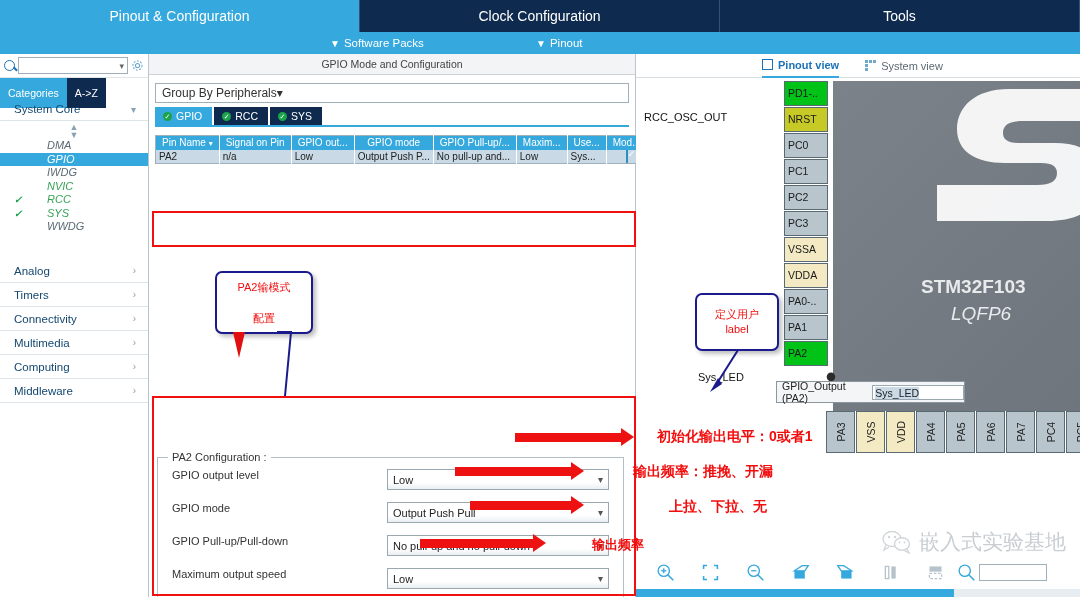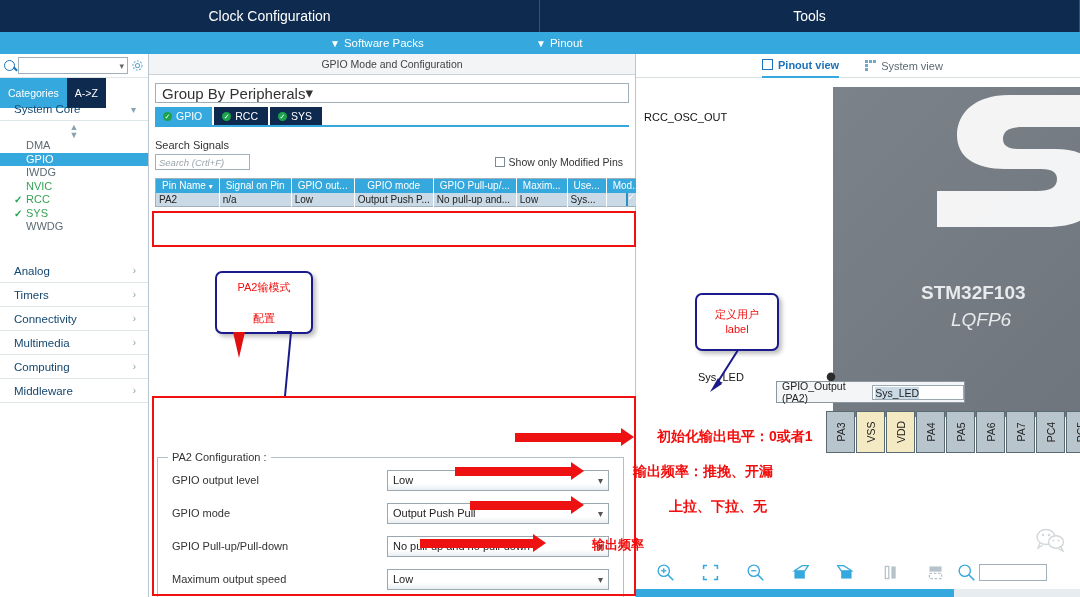--- a/index.html
+++ b/index.html
@@ -49,38 +49,38 @@
   .cat-tabs .ct { display:flex; align-items:center; justify-content:center;
                   padding:15px 8px; color:#fff; background:#35a8dd; }
   .cat-tabs .ct.dark { background:#0e2a4f; }
   .sidebar-body { padding:0; flex:1; overflow:hidden; }
   .grp { display:flex; align-items:center; justify-content:space-between;
          padding:6px 12px 5px 14px; border-bottom:1px solid #dde5e9;
          color:#14476f; font-size:11.5px; }
   .grp .arr { color:#8aa3b3; font-size:10px; }
   .peri-list { padding:2px 0 10px 0; }
   .spin { text-align:center; color:#8aa3b3; font-size:9px; line-height:8px; }
-  .peri { height:13.5px; line-height:13.5px; padding-left:26px; font-size:11px;
-          color:#5c6a73; position:relative; }
+  .peri { height:13.5px; line-height:13.5px; padding-left:47px; font-size:11px;
+          color:#5c6a73; position:relative;font-style:italic; }
   .peri.sel { background:#35a8dd; color:#ffffff; }
   .peri.green { color:#36a356; }
   .peri .tick { position:absolute; left:14px; color:#1aa34a; font-size:10px;
                 font-weight:bold; }
   .gap { height:15px; }
 
   
   .center { width:487px; position:relative; background:#fff;
             border-right:1px solid #b9c6cf; display:flex; flex-direction:column; }
   .gpio-title { height:21px; line-height:21px; text-align:center; font-size:10.5px;
                 color:#444; background:#f2f4f5; border-bottom:1px solid #ccd4d9; }
   .cfg-title { height:17px; line-height:17px; text-align:center; font-size:10.5px;
                color:#fff; background:#6d7b82; margin:4px 4px 0 4px; }
   .cfg-area { padding:8px 6px 0 6px; }
   .groupsel {
-    height:20px; border:1px solid #9fb0bb; background:#fff; font-size:15px;
+    height:20px; border:1px solid #9fb0bb; background:#fff; font-size:12px;
     display:flex; align-items:center; padding:0 6px; 
     color:#333; margin-bottom:4px;
   }
   .periph-tabs { display:flex; gap:2px; border-bottom:2px solid #35a8dd; }
   .ptab { display:flex; align-items:center; gap:4px; padding:3px 10px 3px 8px;
           background:#0e2a4f; color:#ffffff; font-size:10.5px; }
   .ptab.active { background:#35a8dd; }
   .okdot { width:9px; height:9px; border-radius:50%; background:#1aa34a;
            display:inline-flex; align-items:center; justify-content:center;
            color:#fff; font-size:7px; line-height:1; flex:none; }
@@ -105,21 +105,21 @@
   .pintable td { background:#c9dae6; font-size:10px; height:14px; padding:0 3px;
                  border-right:1px solid #ffffff; white-space:nowrap; color:#222; }
   .pintable td.ctr { text-align:center; }
   .sortarrow { color:#ffffff; font-size:8px; }
 
   
   .pa2box { position:absolute; left:8px; top:403px; width:467px; height:185px;
             border:1px solid #b3bfc7; }
   .pa2legend { position:absolute; left:10px; top:-7px; background:#fff; padding:0 4px;
                font-size:11px; color:#333; }
-  .frow { display:flex; align-items:center; height:22px; margin-top:11px;
+  .frow { display:flex; height:22px; margin-top:11px;
           padding:0 14px 0 14px; }
   .flabel { width:215px; font-size:11px; color:#333; }
   .fctl { flex:1; height:21px; border:1px solid #9aa8b1; background:#ffffff;
           display:flex; align-items:center; padding:0 5px; font-size:11px;
           color:#222; justify-content:space-between; }
   .fctl.grey { background:linear-gradient(#ffffff 65%, #eaeff2 100%); }
   .fctl .cv { font-size:10px; color:#555; }
 
   
   .right { width:444px; position:relative; background:#ffffff; }
@@ -136,21 +136,21 @@
   .chipwrap { position:absolute; left:0; top:25px; width:444px; height:420px; }
   .pincol { position:absolute; left:148px; top:2px; width:44px; }
   .pin { height:25px; border:1px solid #5a6a72; margin-bottom:1px; font-size:10.5px;
          line-height:23px; padding-left:3px; color:#1b1b1b; background:#b9c5cd;
          overflow:hidden; white-space:nowrap; }
   .pin.green { background:#00c217; }
   .pin.olive { background:#c7c927; }
   .pin.cream { background:#f3e9c2; }
   .pinlabel { position:absolute; right:0; font-size:11px; color:#111;
               white-space:nowrap; }
-  .chipbody { position:absolute; left:197px; top:8px; width:247px; height:330px;
+  .chipbody { position:absolute; left:197px; top:2px; width:247px; height:330px;
               background:linear-gradient(135deg,#7b8289,#6e757c); overflow:hidden; }
   .stlogo { position:absolute; left:80px; top:-10px; width:230px; height:190px;
             color:#ffffff; font-size:170px; font-style:italic; font-weight:bold;
             font-family:"Liberation Serif", serif; opacity:0.95; }
   .chipname { position:absolute; left:88px; top:195px; color:#e8eaec;
               font-size:19px; font-weight:bold; white-space:nowrap; }
   .chippkg { position:absolute; left:118px; top:222px; color:#e8eaec;
              font-size:19px; font-style:italic; white-space:nowrap; }
   .botpins { position:absolute; left:190px; top:332px; display:flex; }
   .bpin { width:29px; height:42px; border:1px solid #5a6a72; margin-right:1px;
@@ -193,20 +193,21 @@
                  border-left:13px solid #ee1111; border-top:9.5px solid transparent;
                  border-bottom:9.5px solid transparent; }
   .watermark { position:absolute; right:14px; top:528px; display:flex;
                align-items:center; gap:7px; color:#c9ced2; font-size:21px;
                font-family:"DejaVu Sans", sans-serif; }
 </style>
 </head>
 <body>
 
 <div class="topbar">
+  <div class="tab active">Pinout &amp; Configuration</div>
   <div class="tab">Clock Configuration</div>
   <div class="tab">Tools</div>
 </div>
 
 <div class="subbar">
   <div class="sb packs">
     <span class="chev">▼</span>
     <span>Software Packs</span>
   </div>
   <div class="sb pinout">
@@ -304,30 +305,20 @@
         <div class="ptab">
           <span class="okdot">✓</span>
           <span>RCC</span>
         </div>
         <div class="ptab">
           <span class="okdot">✓</span>
           <span>SYS</span>
         </div>
       </div>
 
-      <div class="search-signals">
-        <div>Search Signals</div>
-        <div class="sig-row">
-          <div class="sig-input">Search (Crtl+F)</div>
-          <div class="chkwrap">
-            <span class="chk"></span>
-            <span>Show only Modified Pins</span>
-          </div>
-        </div>
-      </div>
 
       <table class="pintable">
         <tbody>
             <tr>
           <th style="width:80px">
             <span>Pin Name</span>
             <span class="sortarrow">▾</span>
           </th>
           <th style="width:67px">Signal on Pin</th>
           <th style="width:55px">GPIO out...</th>
@@ -406,20 +397,33 @@
             <i style="left:0;top:8px"></i>
         </span>
         <span>System view</span>
       </div>
     </div>
 
     <div class="chipwrap">
       <div class="pinlabel" style="left:8px; top:32px; right:auto;">RCC_OSC_OUT</div>
       <div class="pinlabel" style="left:62px; top:292px; right:auto;">Sys_LED</div>
 
+      <div class="pincol">
+        <div class="pin green">PD1-..</div>
+        <div class="pin olive">NRST</div>
+        <div class="pin">PC0</div>
+        <div class="pin">PC1</div>
+        <div class="pin">PC2</div>
+        <div class="pin">PC3</div>
+        <div class="pin cream">VSSA</div>
+        <div class="pin cream">VDDA</div>
+        <div class="pin">PA0-..</div>
+        <div class="pin">PA1</div>
+        <div class="pin green">PA2</div>
+      </div>
 
       <div class="chipbody">
         <div class="stlogo">
           <svg width="230" height="200" viewBox="0 0 230 200">
             <path d="M 210 18 L 96 18 C 62 18 44 36 44 58 C 44 80 62 92 92 92
                      L 128 92 C 140 92 144 96 144 102 C 144 110 138 114 124 114
                      L 24 114 L 24 150 L 134 150 C 172 150 190 132 190 108
                      C 190 86 172 72 142 72 L 106 72 C 94 72 90 68 90 62
                      C 90 54 96 50 110 50 L 210 50 Z" fill="#ffffff" opacity="0.97"></path>
           </svg>
@@ -551,13 +555,14 @@
   <svg width="30" height="24" viewBox="0 0 30 24">
     <ellipse cx="10" cy="9" rx="9" ry="7.5" fill="none" stroke="#d2d7da" stroke-width="1.4"></ellipse>
     <path d="M4 15 L2 20 L7 17" fill="none" stroke="#d2d7da" stroke-width="1.4"></path>
     <circle cx="7" cy="7" r="1.2" fill="#d2d7da"></circle>
     <circle cx="13" cy="7" r="1.2" fill="#d2d7da"></circle>
     <ellipse cx="20" cy="14" rx="7.5" ry="6.2" fill="#ffffff" stroke="#d2d7da" stroke-width="1.4"></ellipse>
     <path d="M25 19 L27 23 L22.5 20.6" fill="none" stroke="#d2d7da" stroke-width="1.4"></path>
     <circle cx="17.5" cy="12.5" r="1" fill="#d2d7da"></circle>
     <circle cx="22.5" cy="12.5" r="1" fill="#d2d7da"></circle>
   </svg>
+  <span>嵌入式实验基地</span>
 </div>
 
 </body></html>

